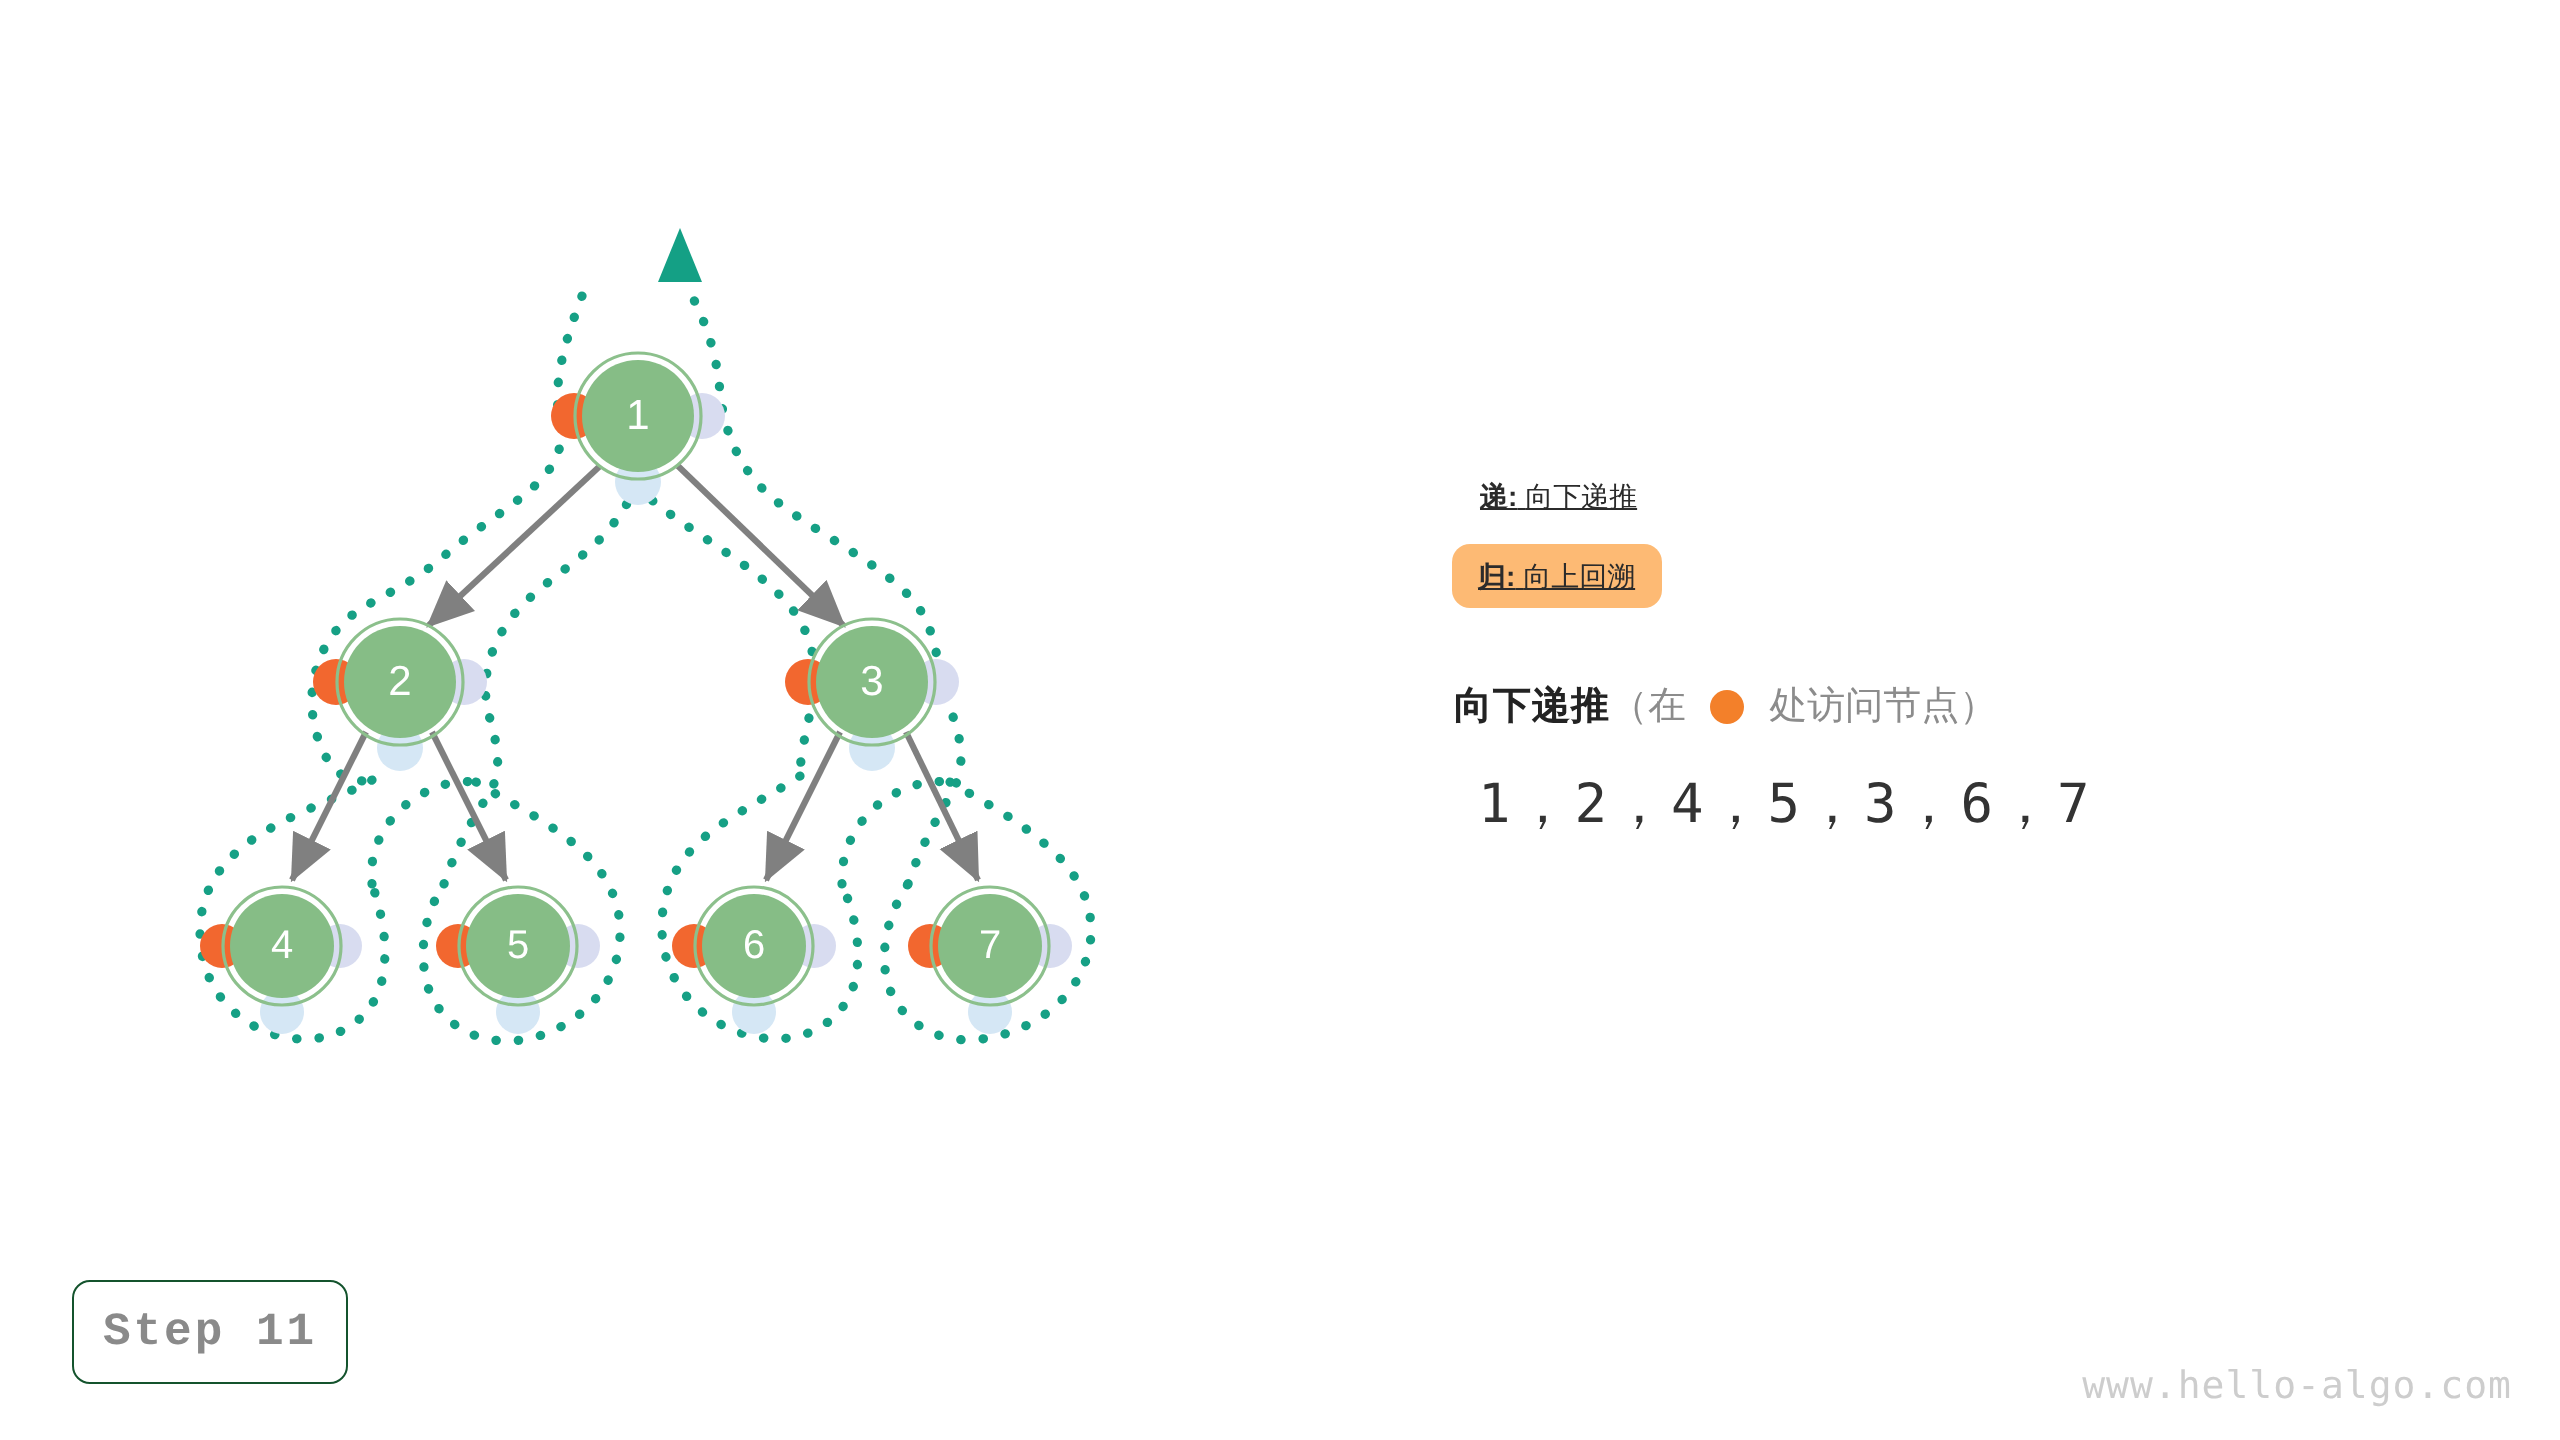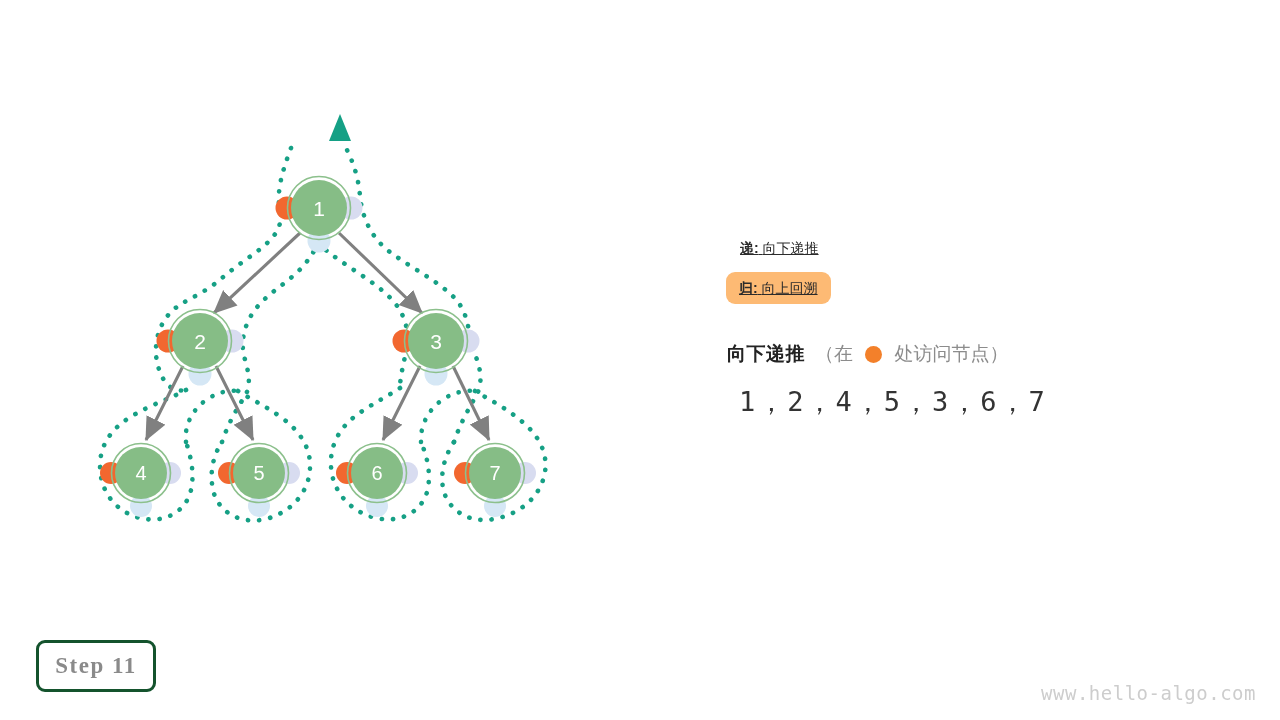--- a/index.html
+++ b/index.html
@@ -34,40 +34,40 @@
 
   .row-di  { position: absolute; left: 0;  top: 0;  }
   .row-gui { position: absolute; left: -1px; top: 40px; }
 
   .order-title {
     position: absolute; left: 0; top: 112px;
     font-size: 19px; line-height: 1; white-space: nowrap;
     display: flex; align-items: center;
   }
   .order-title .bold { font-weight: bold; color: #232323; letter-spacing: .5px; }
-  .order-title .note { color: #8c8c8c; margin-left: 10px; }
+  .order-title .note { color: #8c8c8c; }
   .legend-dot {
     display: inline-block; width: 17px; height: 17px; border-radius: 50%;
     background: #f3802a; margin: 0 7px; vertical-align: -3px;
   }
 
   .order-seq {
     position: absolute; left: 12px; top: 152px;
     font-family: "DejaVu Sans Mono", "Liberation Mono", monospace;
     font-size: 27px; color: #333333; letter-spacing: 2.5px;
     white-space: nowrap;
   }
 
   
   #step-badge {
     position: absolute; left: 36px; top: 640px;
-    width: 120px; height: 52px;
-    border: 3px solid #14532d; border-radius: 9px;
+    width: 138px; height: 52px;
+    border: 1px solid #14532d; border-radius: 9px;
     display: flex; align-items: center; justify-content: center;
-    font-family: Liberation Serif, serif;
+    font-family: Liberation Mono, monospace;
     font-size: 23px; font-weight: bold; color: #8a8a8a;
     letter-spacing: 1.5px; background: #fff;
   }
 
   
   #watermark {
     position: absolute; right: 24px; bottom: 16px;
     font-family: "DejaVu Sans Mono", "Liberation Mono", monospace;
     font-size: 19px; color: #cdcdcd; letter-spacing: .5px;
   }

